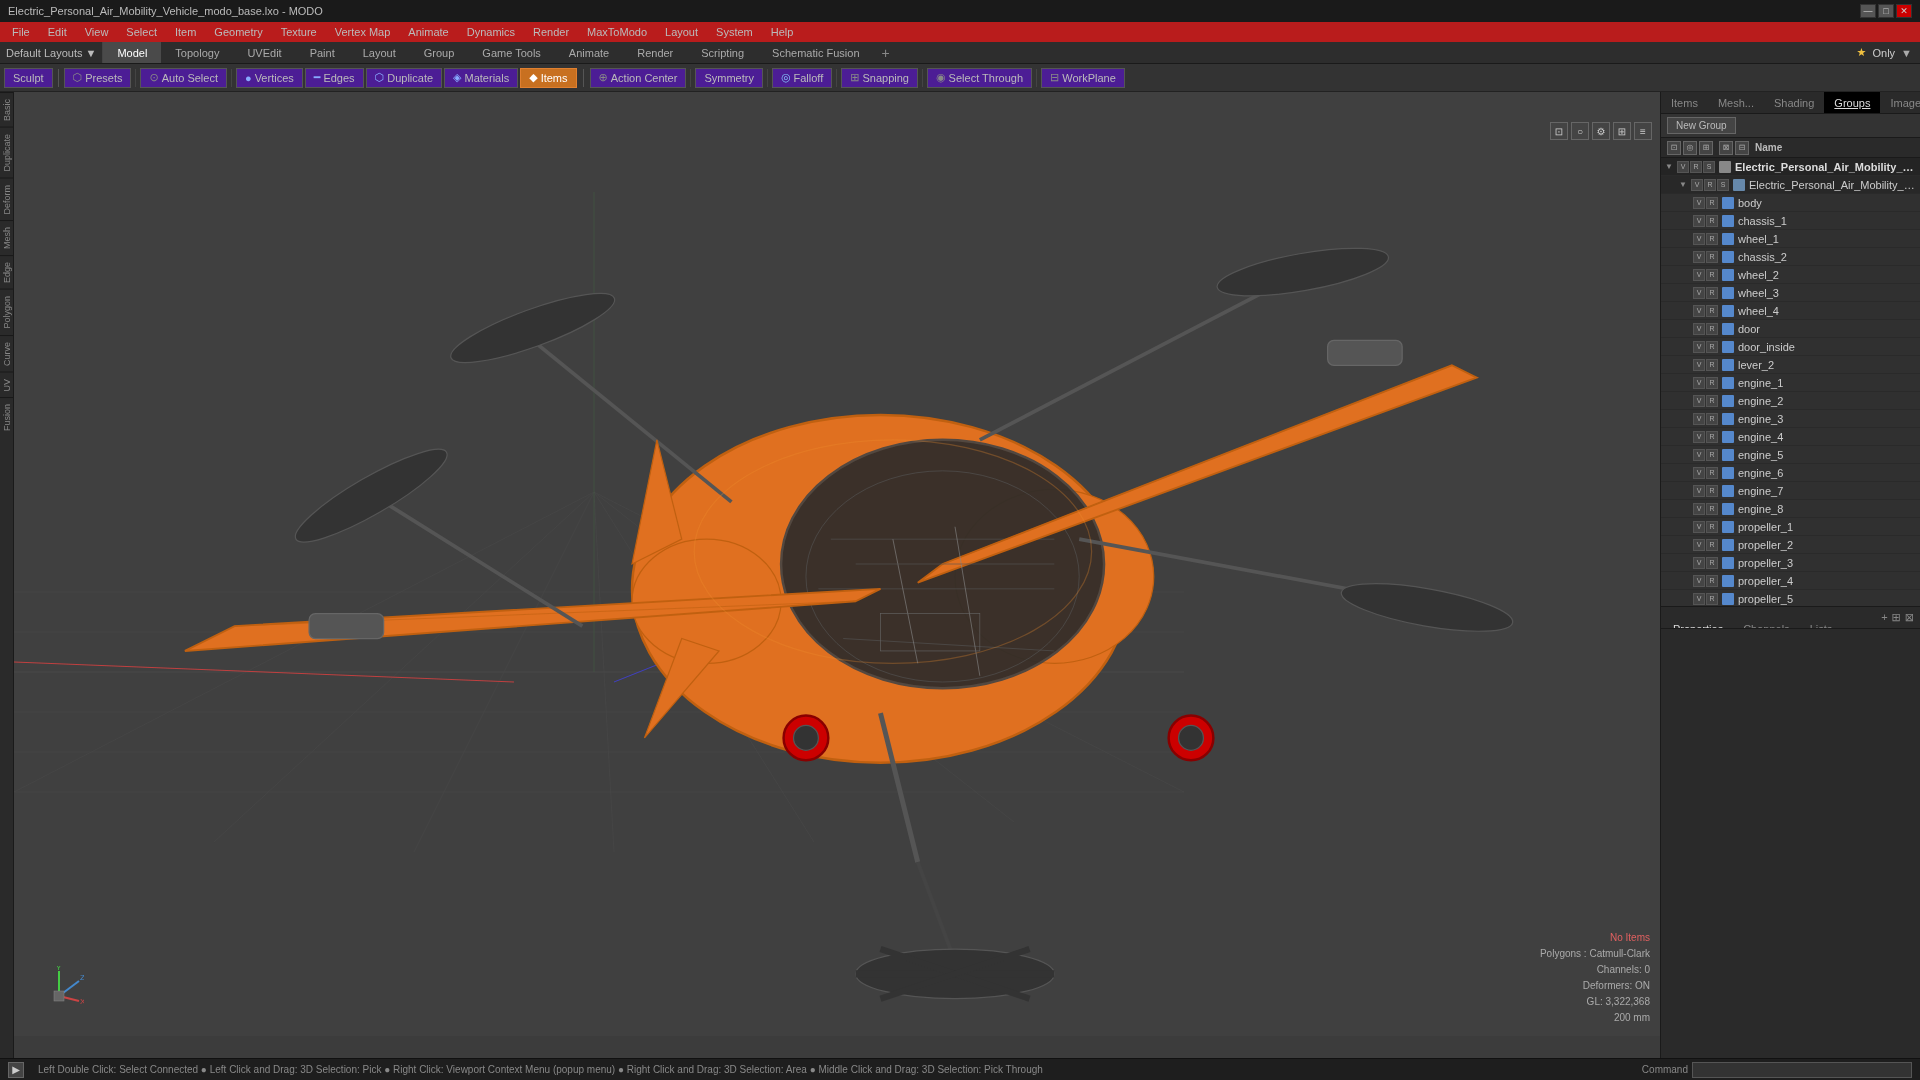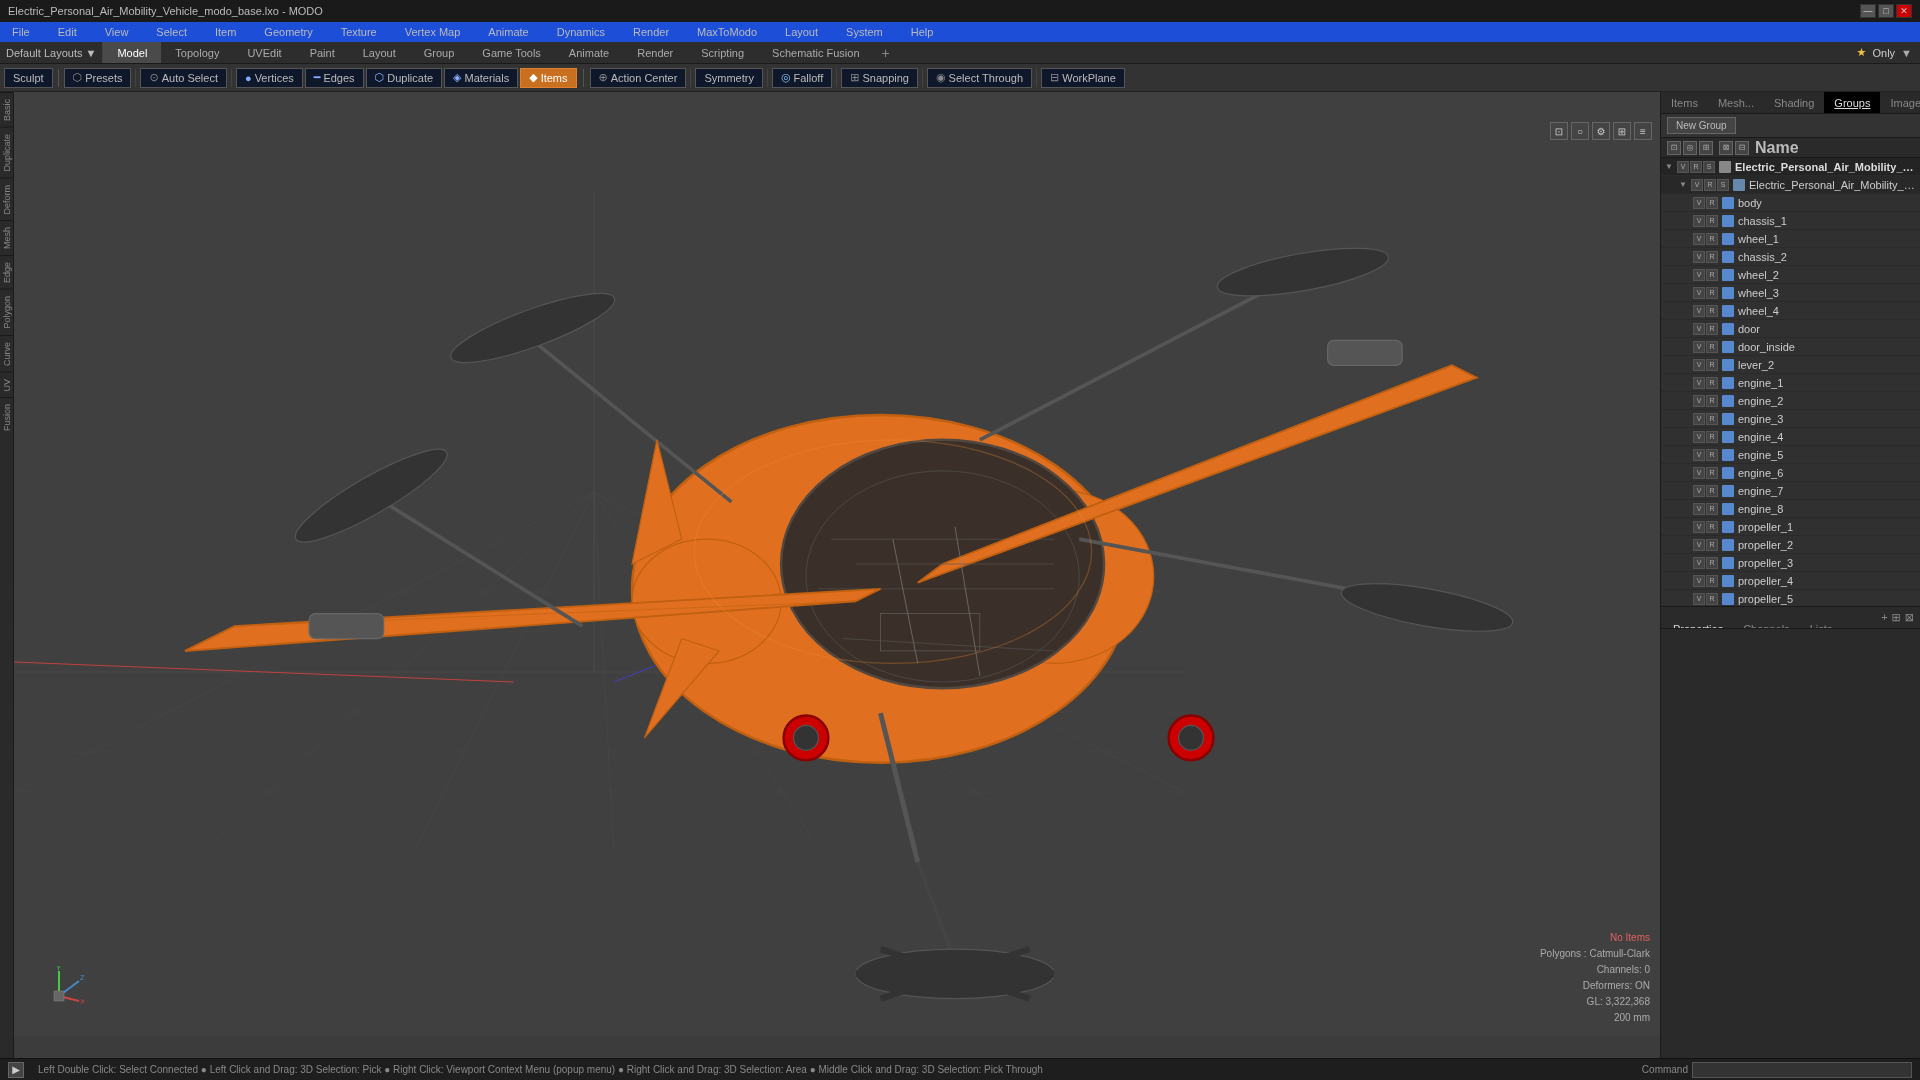--- a/index.html
+++ b/index.html
@@ -32,25 +32,25 @@
       cursor: pointer;
       font-size: 9px;
       color: #ccc;
       display: flex; align-items: center; justify-content: center;
     }
     #title-bar .win-btn.close { background: #c00; }
 
     
     #menu-bar {
       height: 20px;
-      background: #1d4ed8;
+      background: #b91c1c;
       display: flex;
       align-items: center;
       padding: 0 4px;
-      gap: 12px;
+      gap: 2px;
     }
     .menu-item {
       padding: 2px 8px;
       cursor: pointer;
       color: #bbb;
       font-size: 11px;
     }
 
     
     #main-tabs {
@@ -94,21 +94,21 @@
       align-items: center;
       padding: 0 4px;
       gap: 2px;
       border-bottom: 1px solid #222;
     }
     .tool-btn {
       padding: 2px 8px;
       cursor: pointer;
       color: #bbb;
       font-size: 11px;
-      background: #0f172a;
+      background: #4c1d95;
       border: 1px solid #555;
       height: 20px;
       display: flex;
       align-items: center;
       gap: 3px;
     }
     .tool-btn.active-tool {
       background: #c87020;
       color: #fff;
       border-color: #e08030;
@@ -276,21 +276,21 @@
 
     
     #items-col-header {
       height: 20px;
       background: #2a2a2a;
       display: flex;
       align-items: center;
       padding: 0 6px;
       border-bottom: 1px solid #1a1a1a;
     }
-    .col-name { flex: 1; color: #bbb; font-size: 16px; font-weight: bold; }
+    .col-name { flex: 1; color: #bbb; font-size: 10px; font-weight: bold; }
     .col-icon-box {
       width: 14px; height: 14px;
       background: #444;
       border: 1px solid #666;
       cursor: pointer;
       display: flex; align-items: center; justify-content: center;
       font-size: 8px; color: #aaa;
     }
 
     

